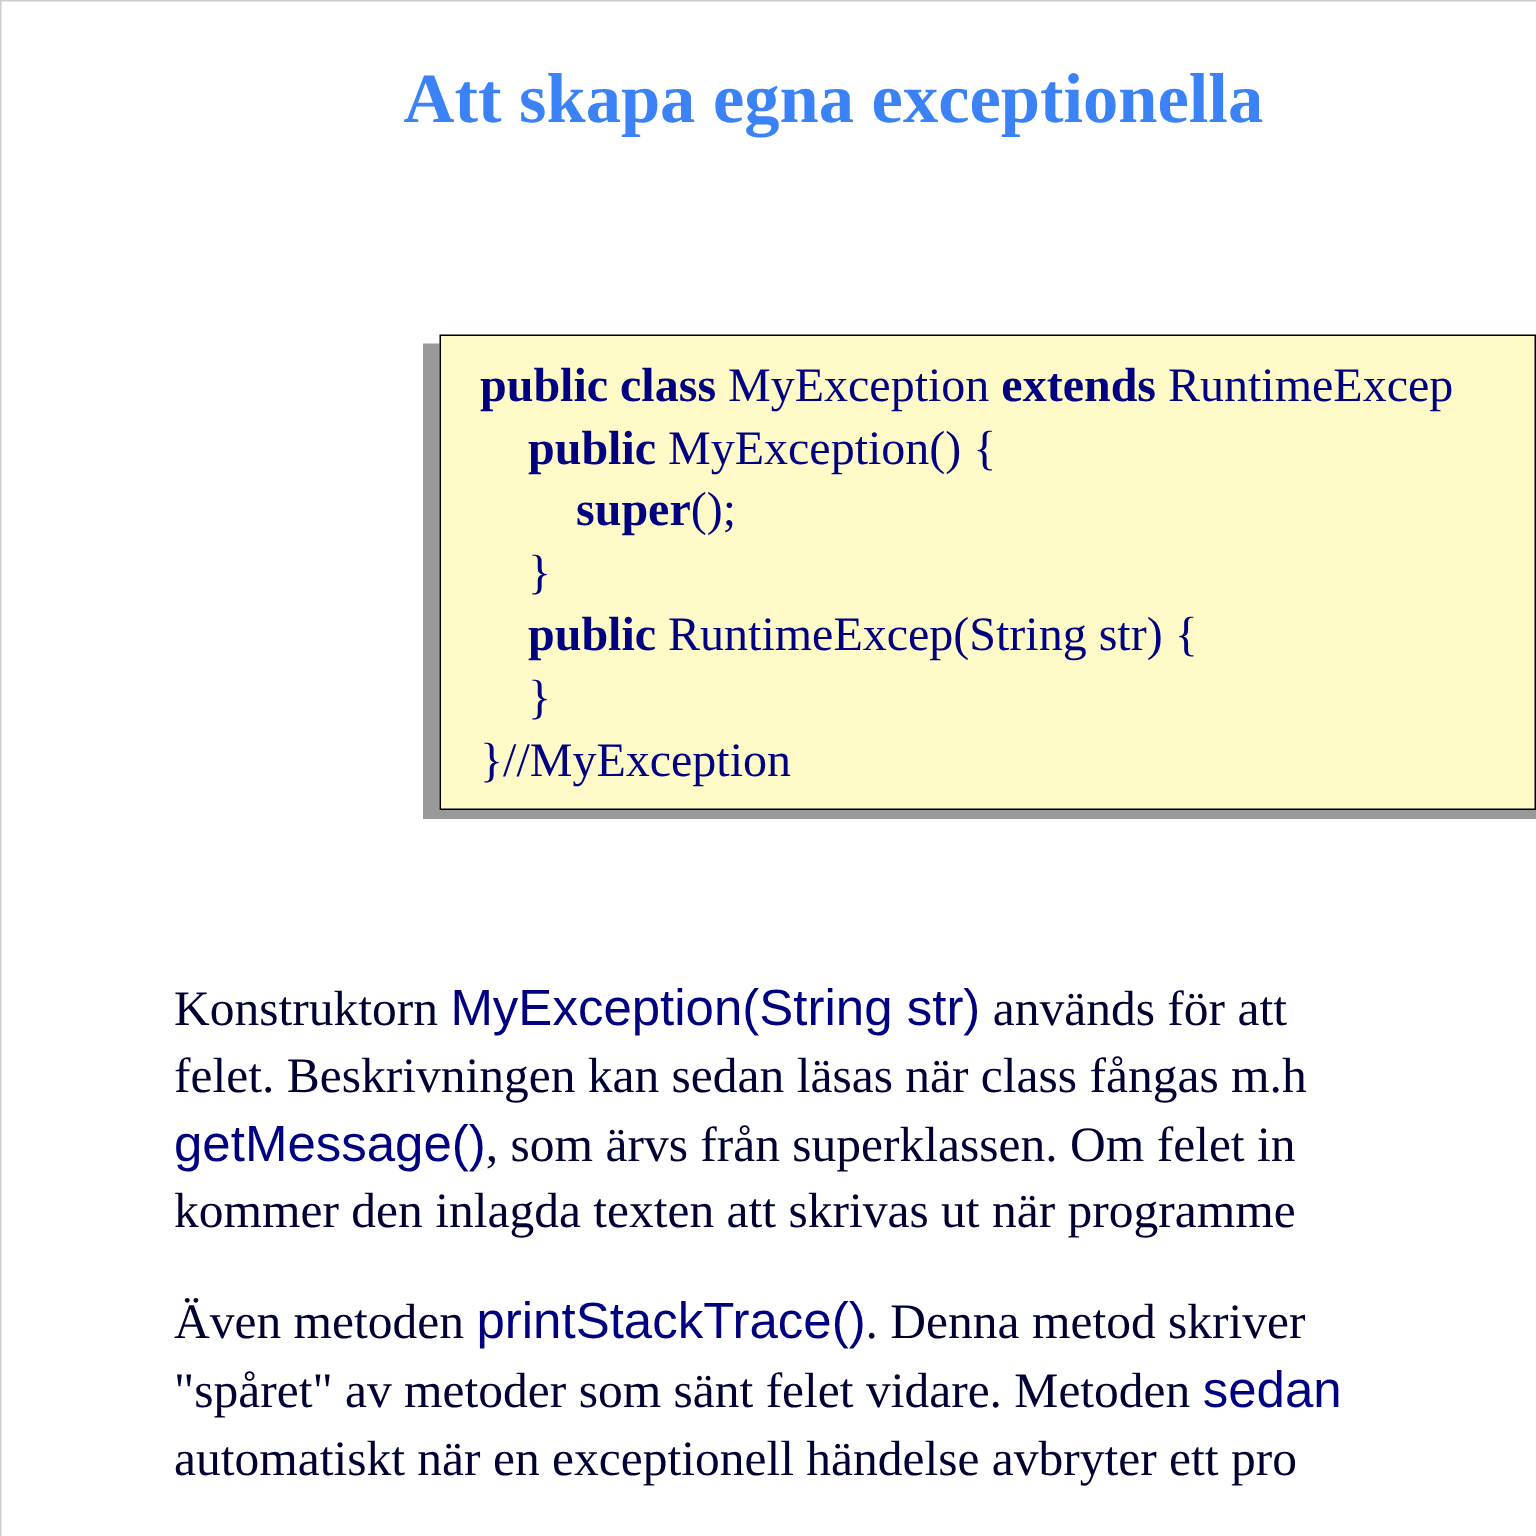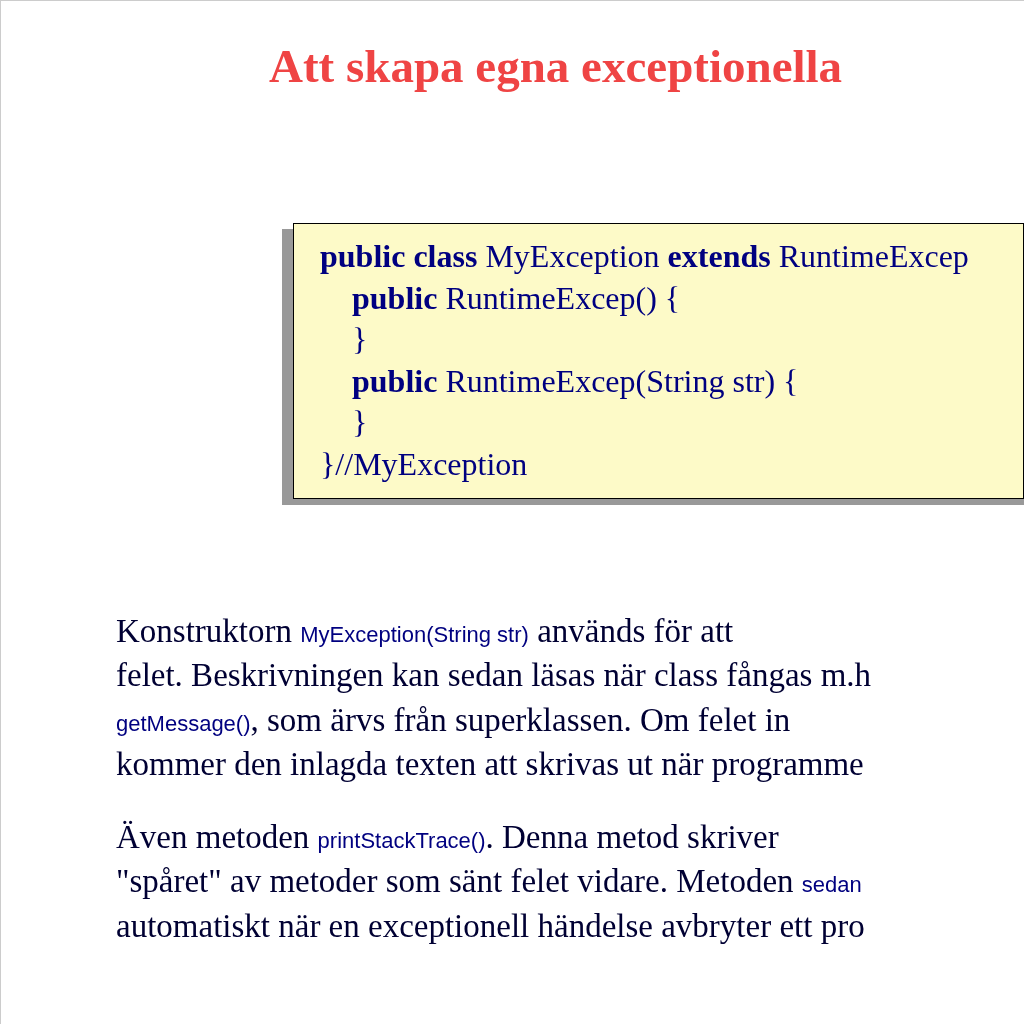--- a/index.html
+++ b/index.html
@@ -12,21 +12,21 @@
     height: 1024px;
     overflow: hidden;
     border-top: 1px solid #ccc;
     border-left: 1px solid #ccc;
     box-sizing: border-box;
   }
   .page {
     padding: 0;
   }
   h1 {
-    color: #ef4444;
+    color: #3b82f6;
     font-weight: bold;
     font-size: 47px;
     text-align: left;
     margin: 38px 0 0 0;
     padding-left: 268px;
     white-space: nowrap;
   }
   .code-box-wrapper {
     margin: 130px 0 0 275px;
     position: relative;
@@ -66,35 +66,36 @@
     line-height: 1.35;
     color: #000033;
   }
   .body-text p {
     margin: 0 0 28px 0;
     white-space: nowrap;
   }
   .method {
     font-family: Arial, Helvetica, sans-serif;
     color: #000080;
-    font-size: 22px;
+    font-size: 34px;
   }
 </style>
 </head>
 <body>
 
 <div class="page">
 
   <h1>Att skapa egna exceptionella </h1>
 
   <div class="code-box-wrapper">
     <div class="code-shadow"></div>
     <div class="code-box">
       <div class="code-line"><span class="kw">public class</span><span> MyException </span><span class="kw">extends</span><span> RuntimeExcep</span></div>
-      <div class="code-line"><span class="kw">    public</span><span> RuntimeExcep() {</span></div>
+      <div class="code-line"><span class="kw">    public</span><span> MyException() {</span></div>
+      <div class="code-line"><span class="kw">        super</span><span>();</span></div>
       <div class="code-line"><span>    }</span></div>
       <div class="code-line"><span class="kw">    public</span><span> RuntimeExcep(String str) {</span></div>
       <div class="code-line"><span>    }</span></div>
       <div class="code-line"><span>}//MyException</span></div>
     </div>
   </div>
 
   <div class="body-text">
     <p>
       <span>Konstruktorn </span><span class="method">MyException(String str)</span><span> används för att </span><br>

